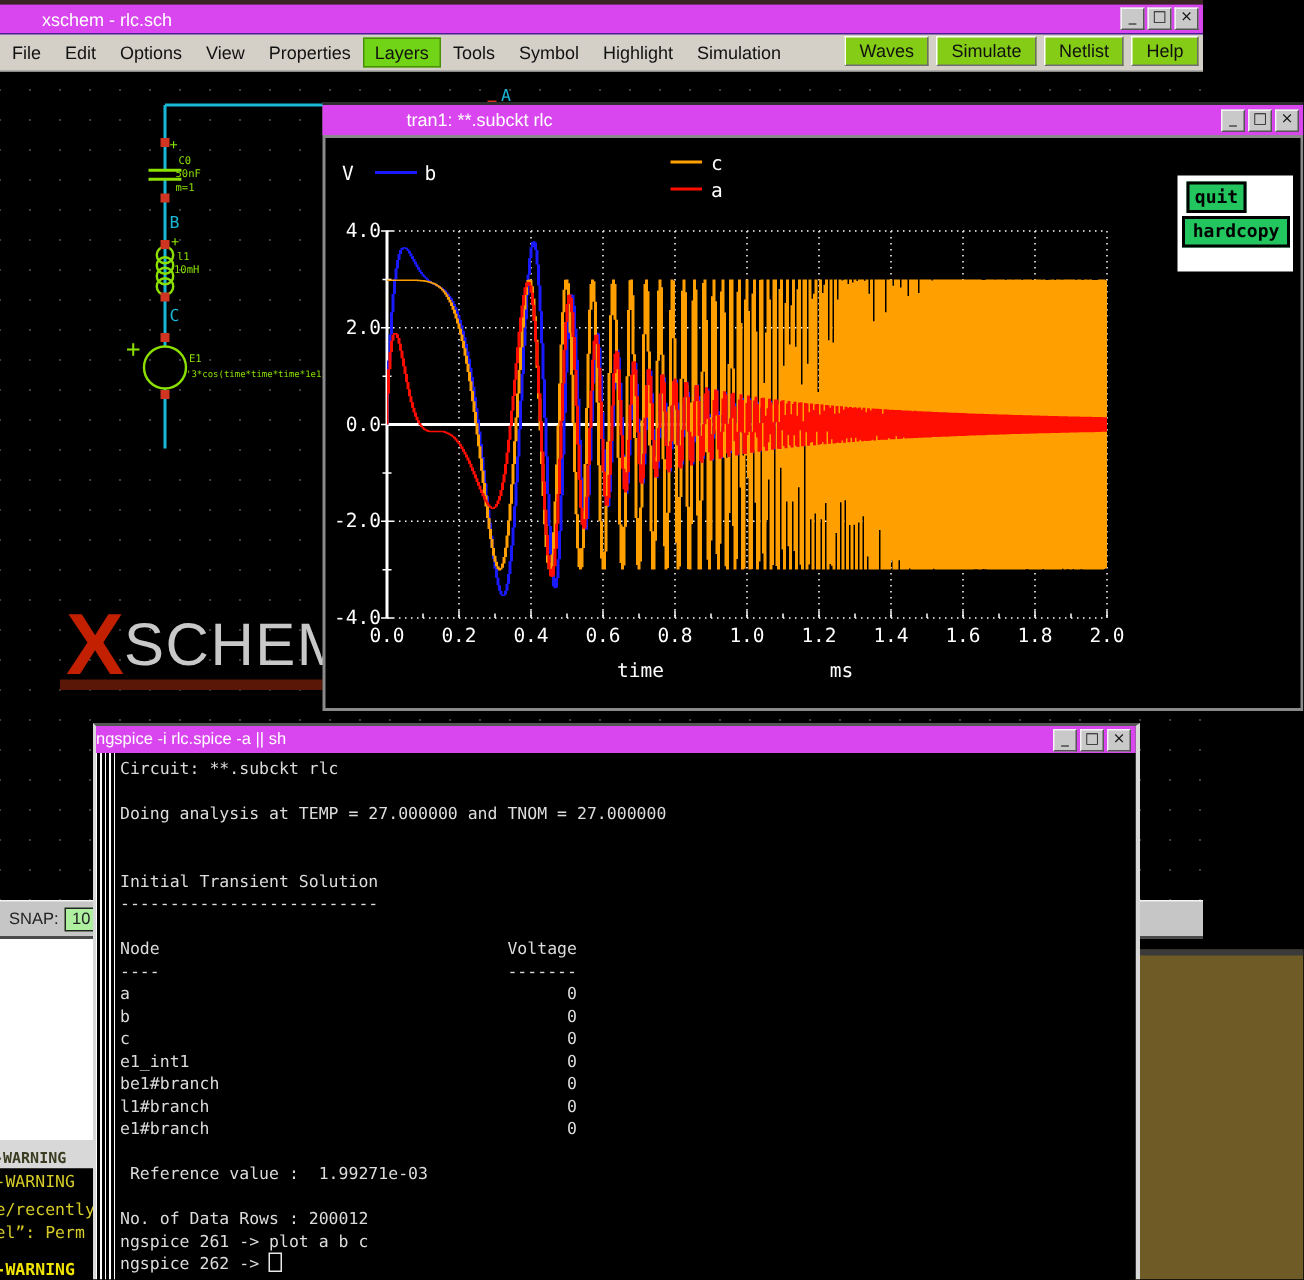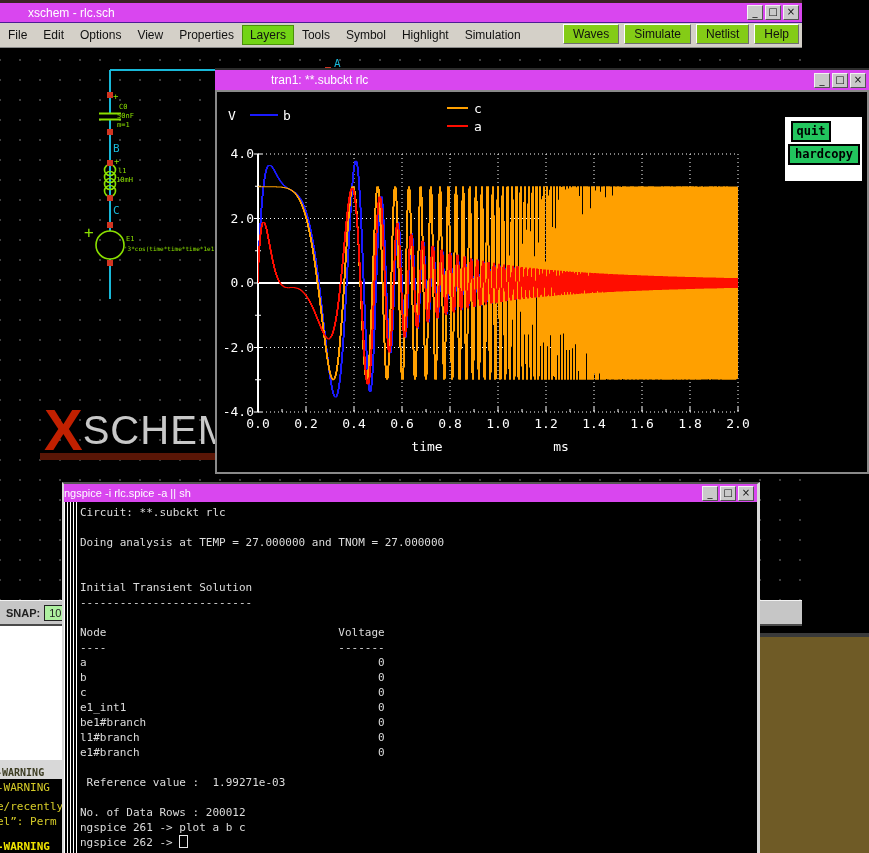--- a/index.html
+++ b/index.html
@@ -166,21 +166,21 @@
           <text x="126" y="192">E1</text>
           <text x="124" y="202" font-size="6">'3*cos(time*time*time*1e11)'</text>
         </g>
       </svg>
       <div class="abs" id="redstrip"></div>
       <div class="abs" id="logo">
         <span class="lx">X</span><span class="ls">SCHEM</span>
       </div>
     </div>
     <div class="abs" id="statusbar">
-      <span style="margin-left:6px;font-weight:bold;">SNAP:</span>
+      <span style="margin-left:6px;">SNAP:</span>
       <span id="snapbox">10</span>
     </div>
   </div>
 
   <div class="abs" id="tran1">
     <div class="titlebar">
       <span class="titletext">tran1: **.subckt rlc</span>
       <span class="winbtns" id="tran1-winbtns">
           <span class="winbtn">_</span>
           <span class="winbtn">□</span>

